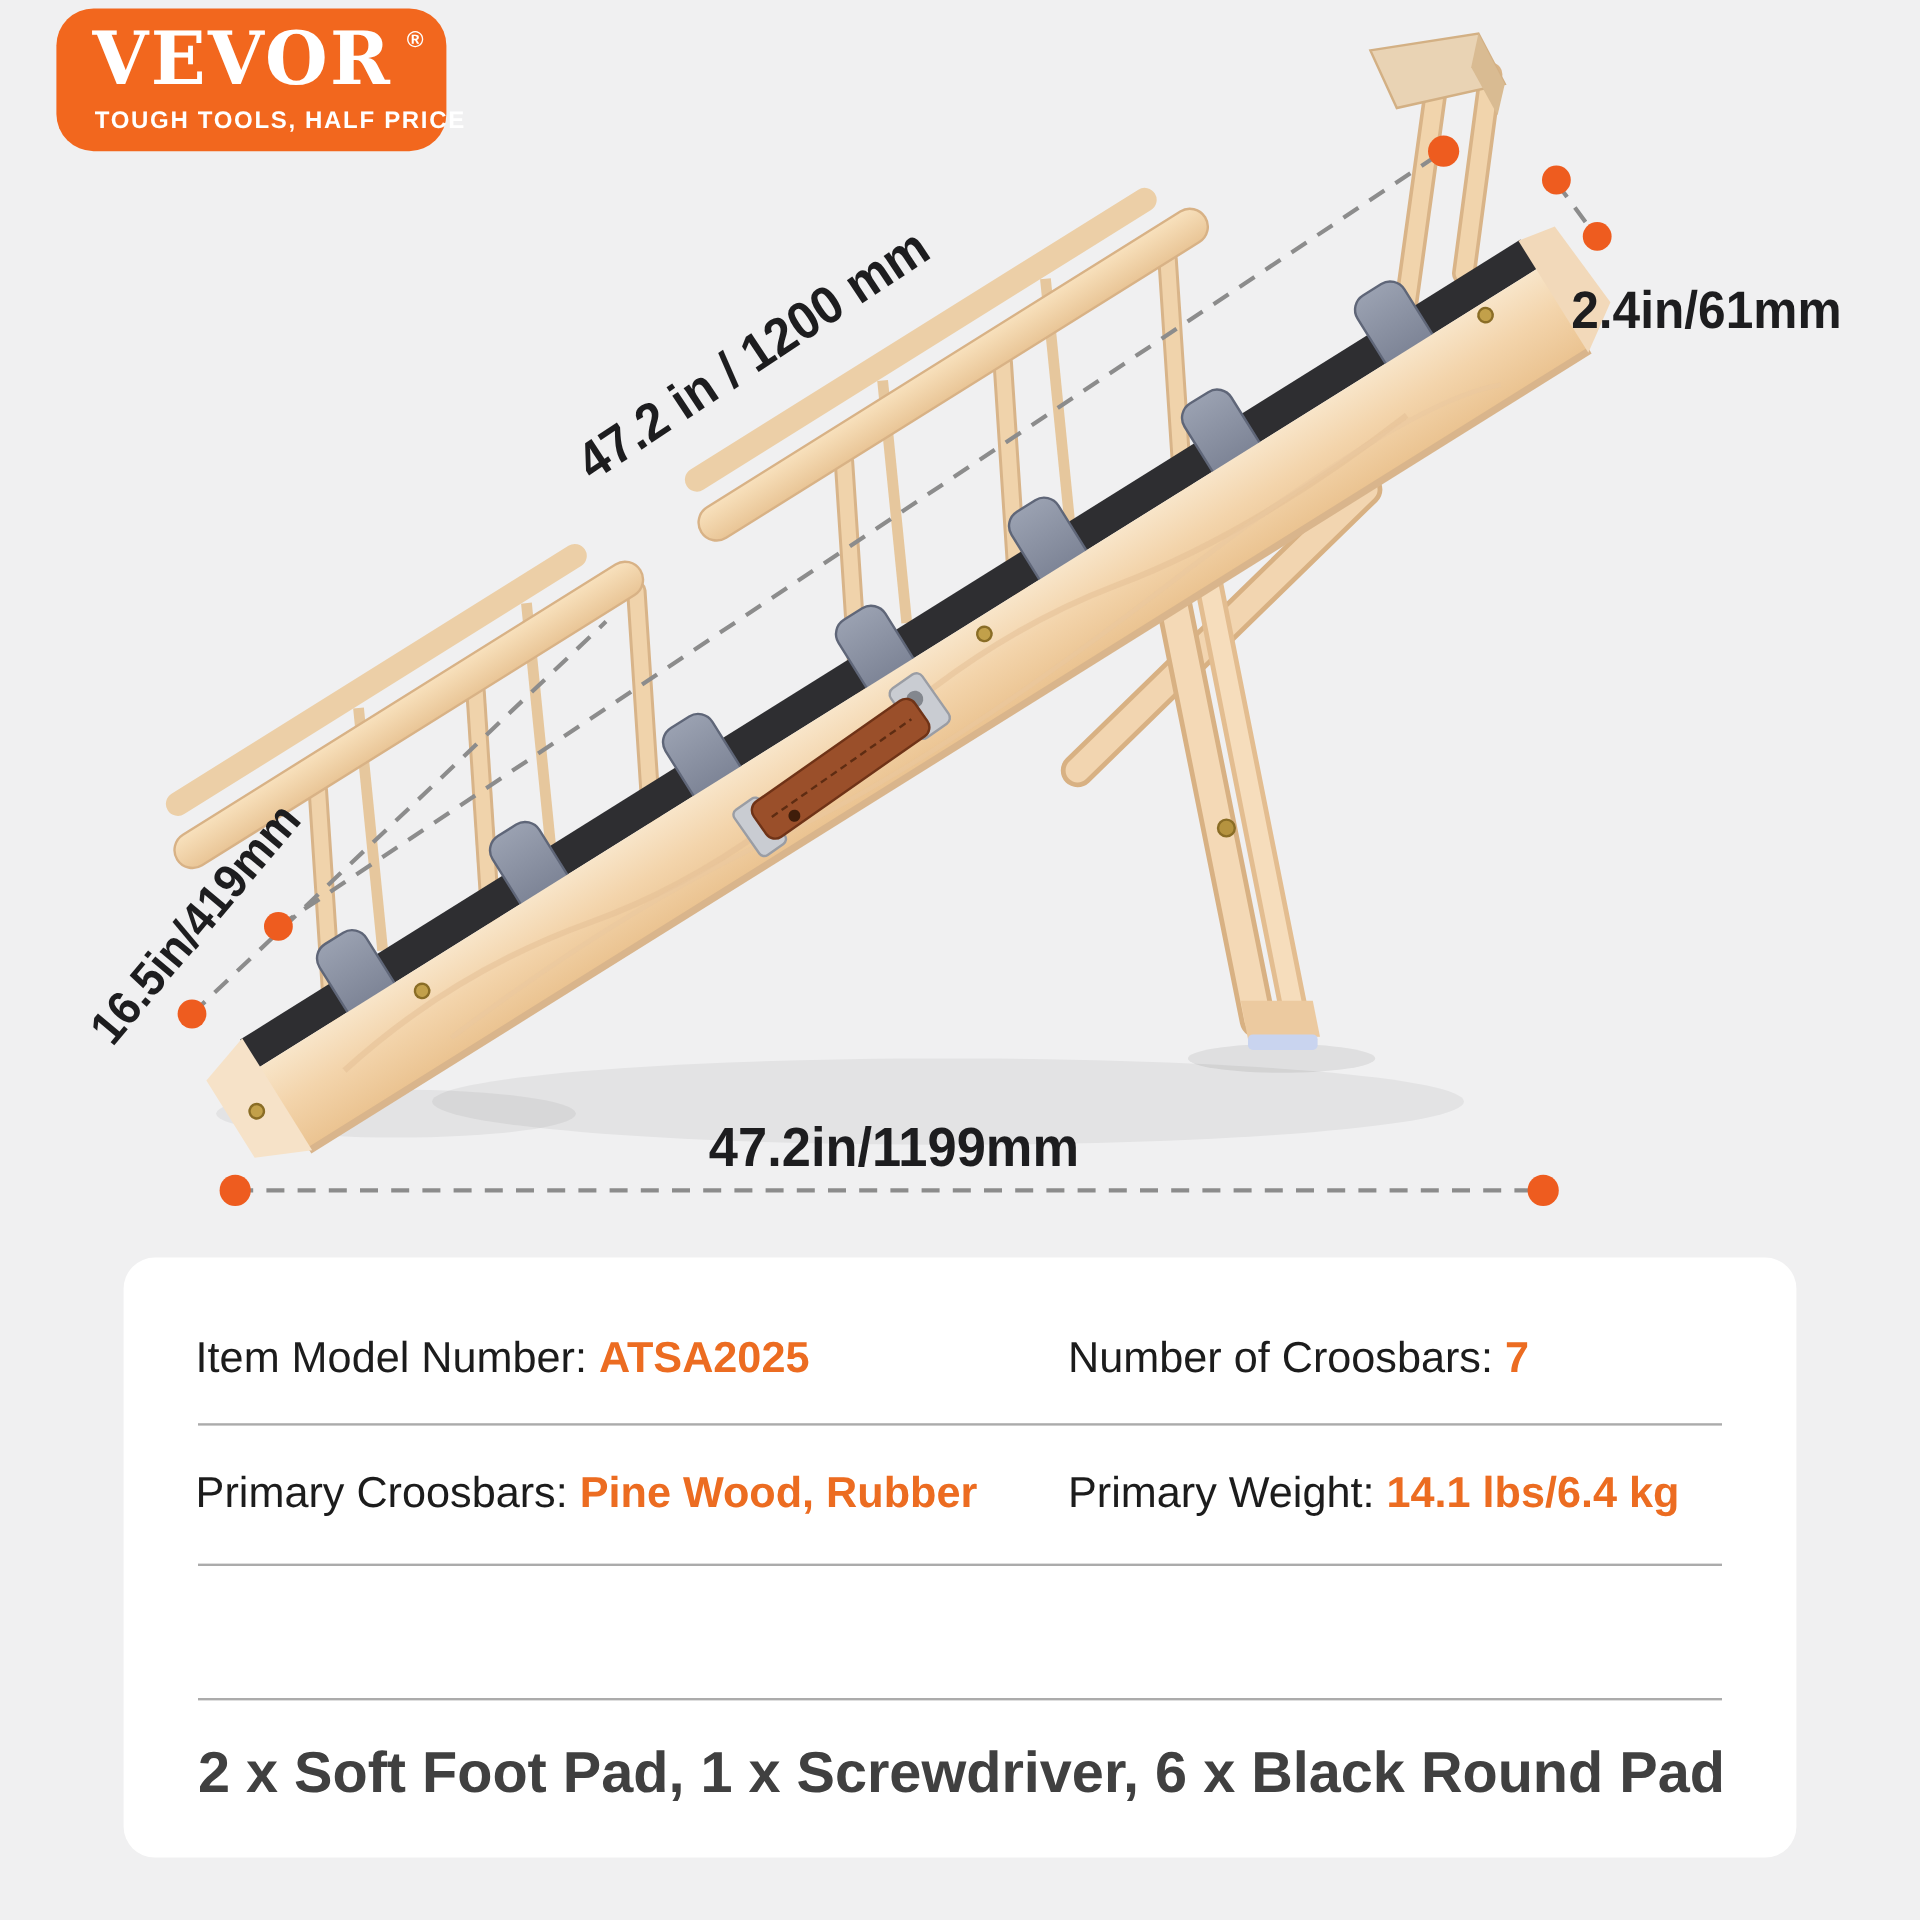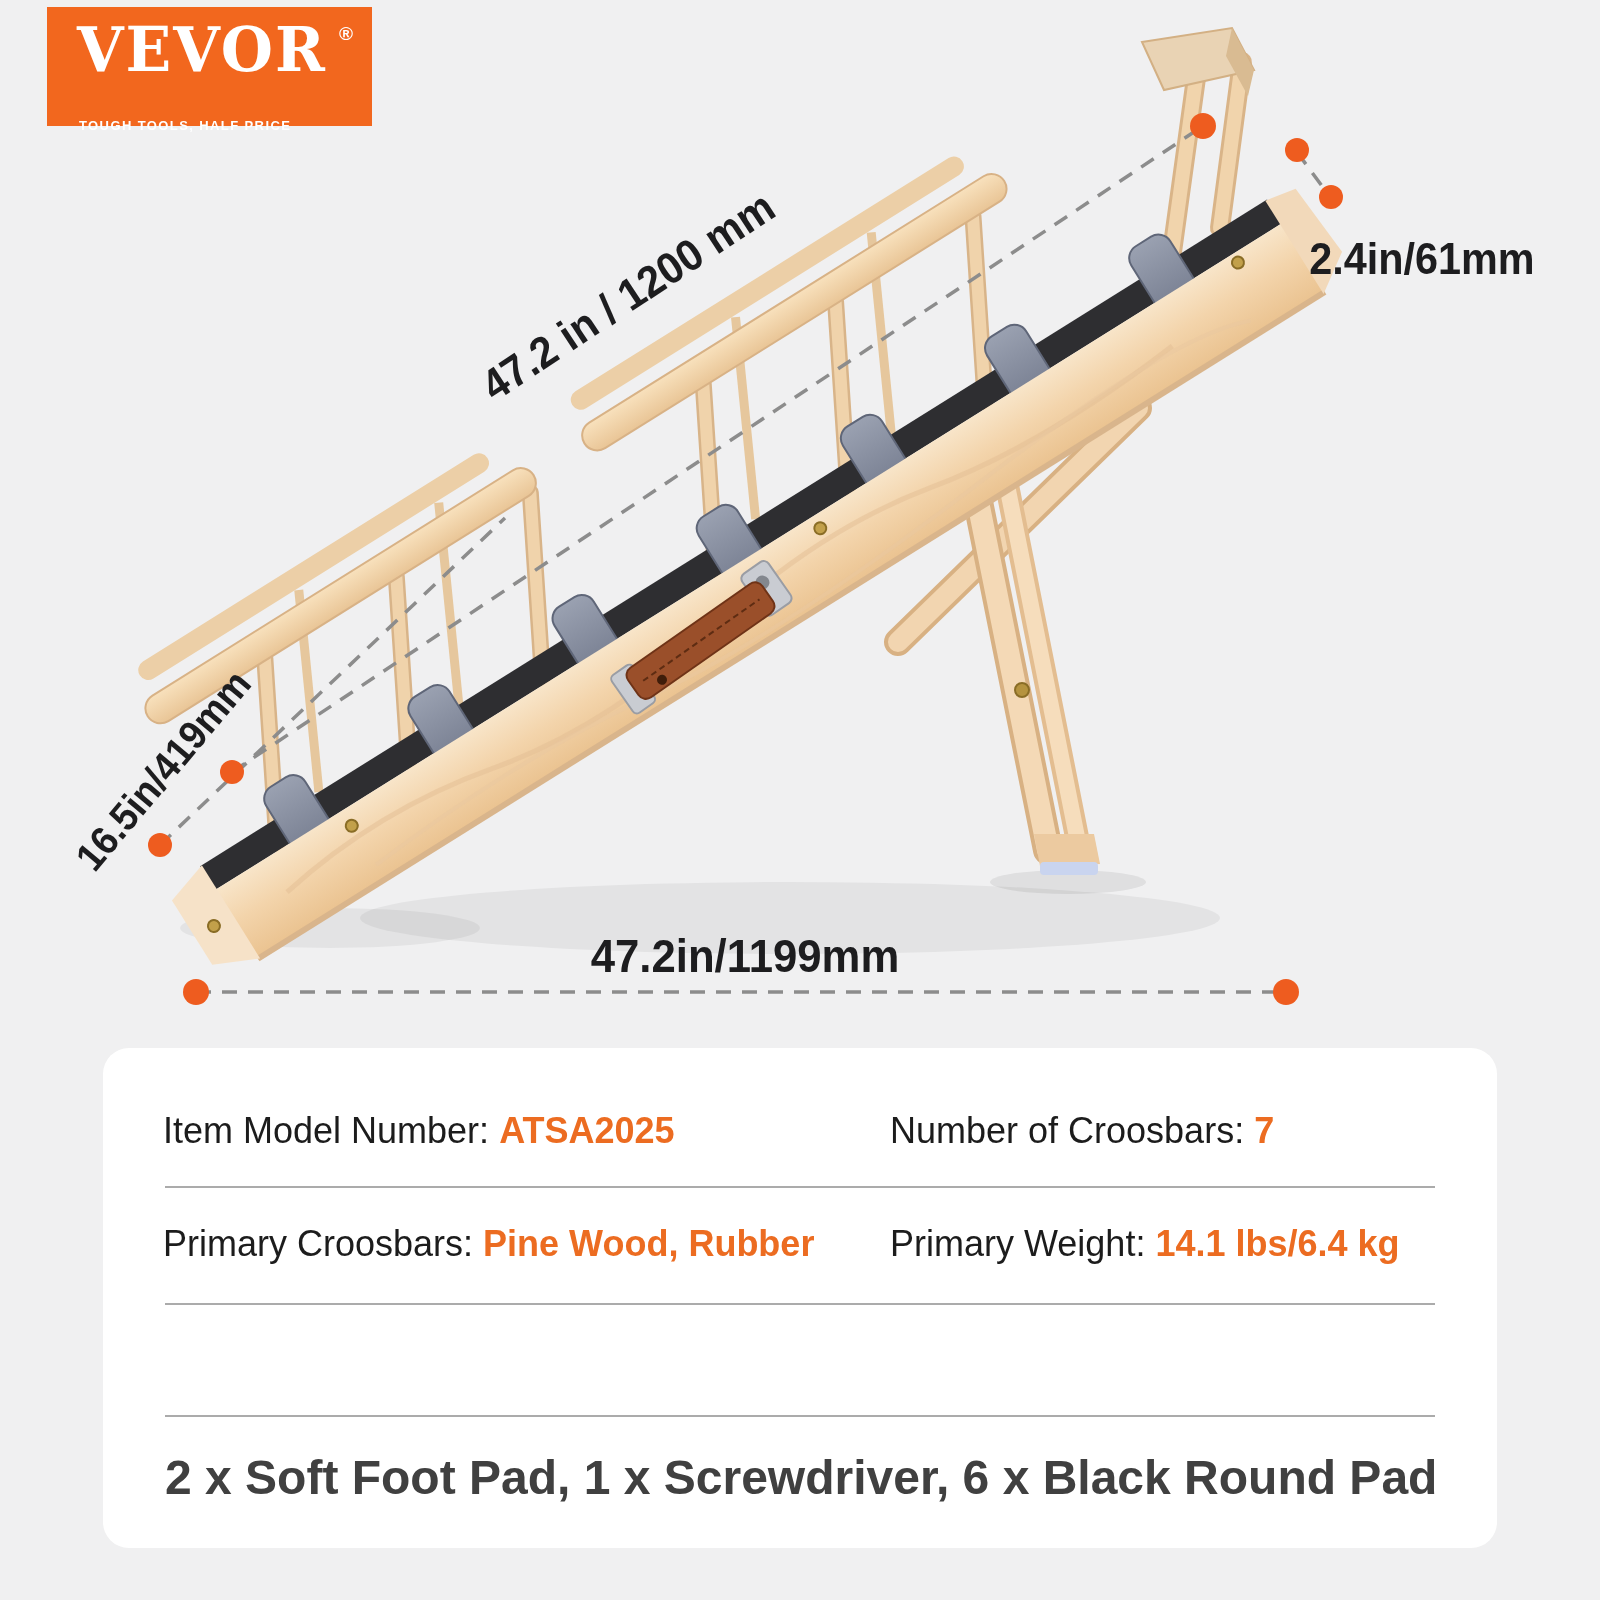--- a/index.html
+++ b/index.html
@@ -7,39 +7,38 @@
     position:relative;
     width:1600px;height:1600px;
     background:#f0f0f1;
     overflow:hidden;
     font-family:"Liberation Sans", sans-serif;
     color:#1d1d1f;
   }
   
   .logo{
     position:absolute;left:47px;top:7px;width:325px;height:119px;
-    background:#f2671e;color:#fff;
+    background:#f2671e;color:#fff;border-radius:31px;
   }
   .logo .word{
     position:absolute;left:30px;top:8px;
     font-family:"DejaVu Serif", serif;
     font-weight:bold;font-size:60px;letter-spacing:2px;
     transform:scaleY(1.02);
     white-space:nowrap;
   }
   .logo .reg{
     position:absolute;left:292px;top:16px;
     font-size:19px;font-weight:bold;
     font-family:"Liberation Sans",sans-serif;
   }
   .logo .tag{
     position:absolute;left:32px;top:83px;
-    font-size:13px;font-weight:bold;letter-spacing:1.4px;
+    font-size:20px;font-weight:bold;letter-spacing:1.4px;
     white-space:nowrap;
-    margin-top:28px;
   }
   
   .scene{position:absolute;left:0;top:0;width:1600px;height:1040px;}
   
   .dim{
     position:absolute;font-weight:bold;color:#1d1d1f;
     white-space:nowrap;line-height:1;
   }
   .dim-ramp{
     left:628px;top:296px;font-size:44px;

